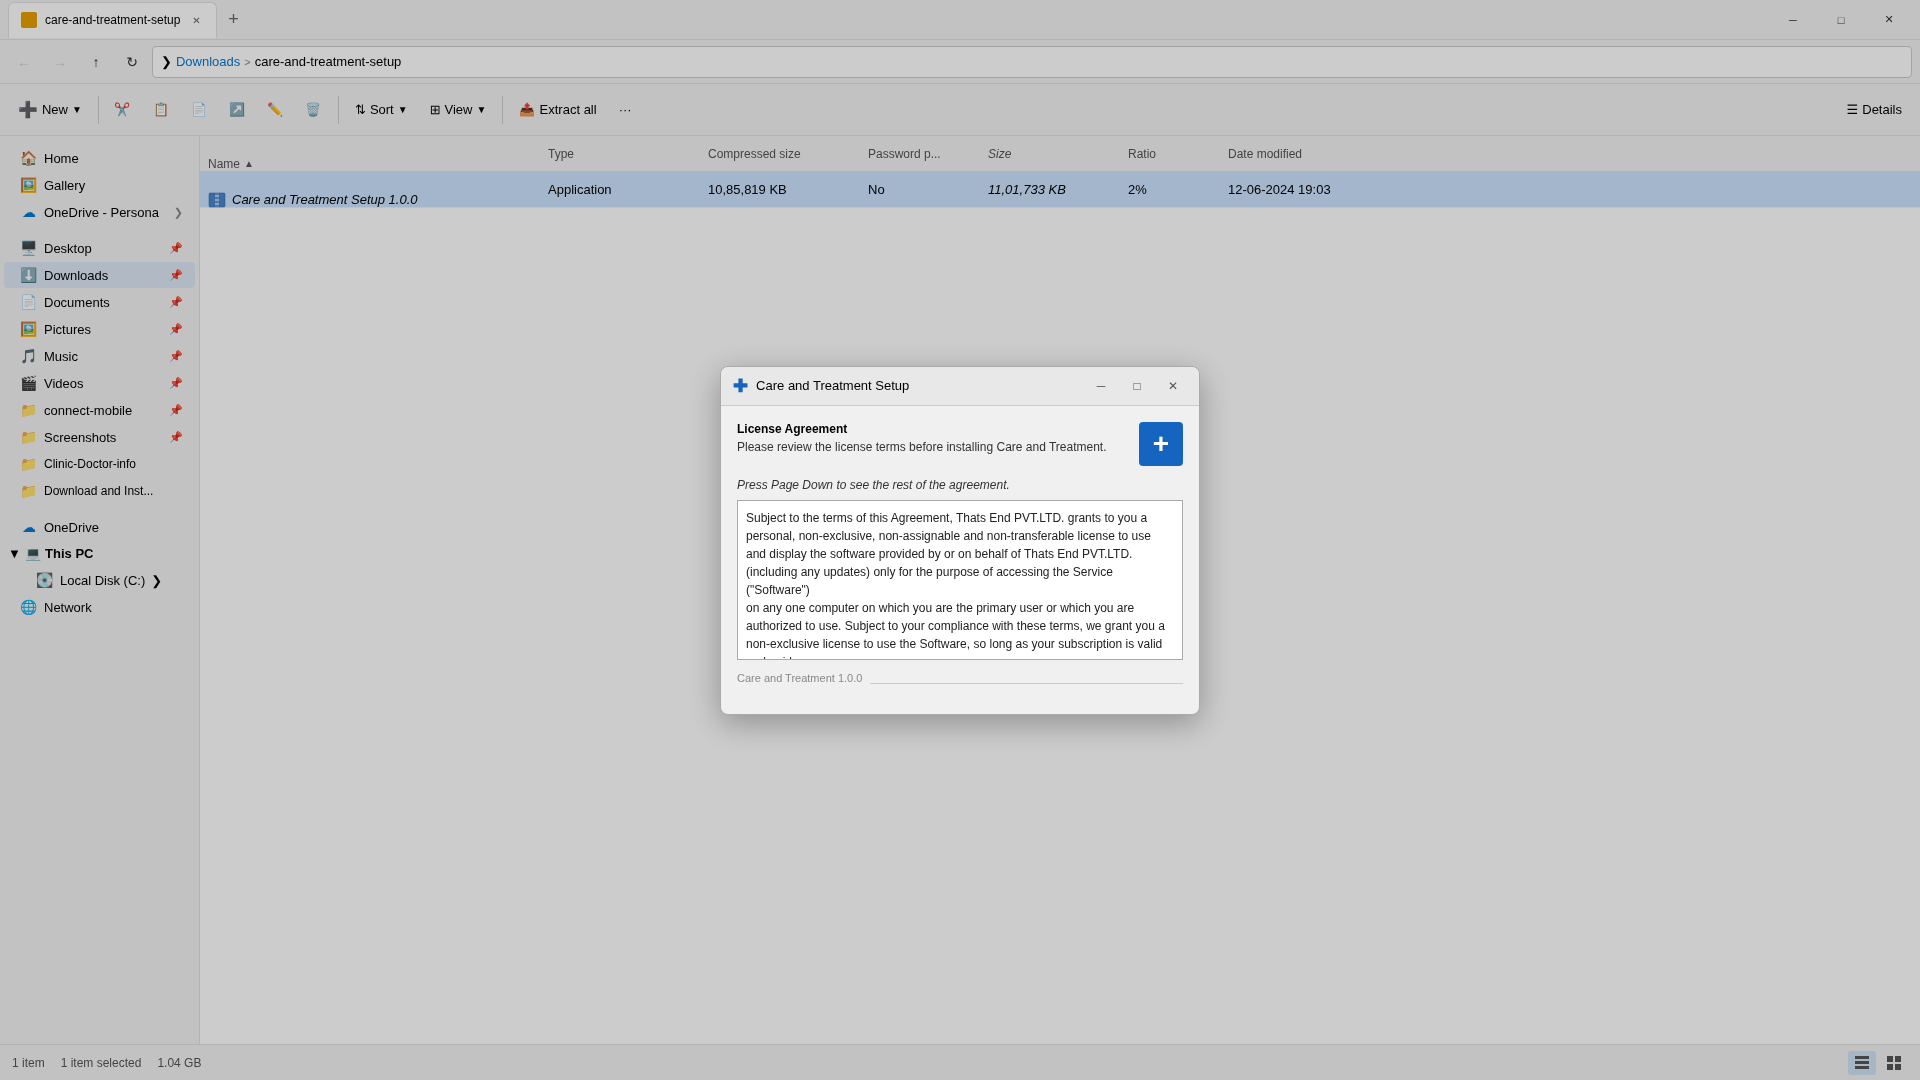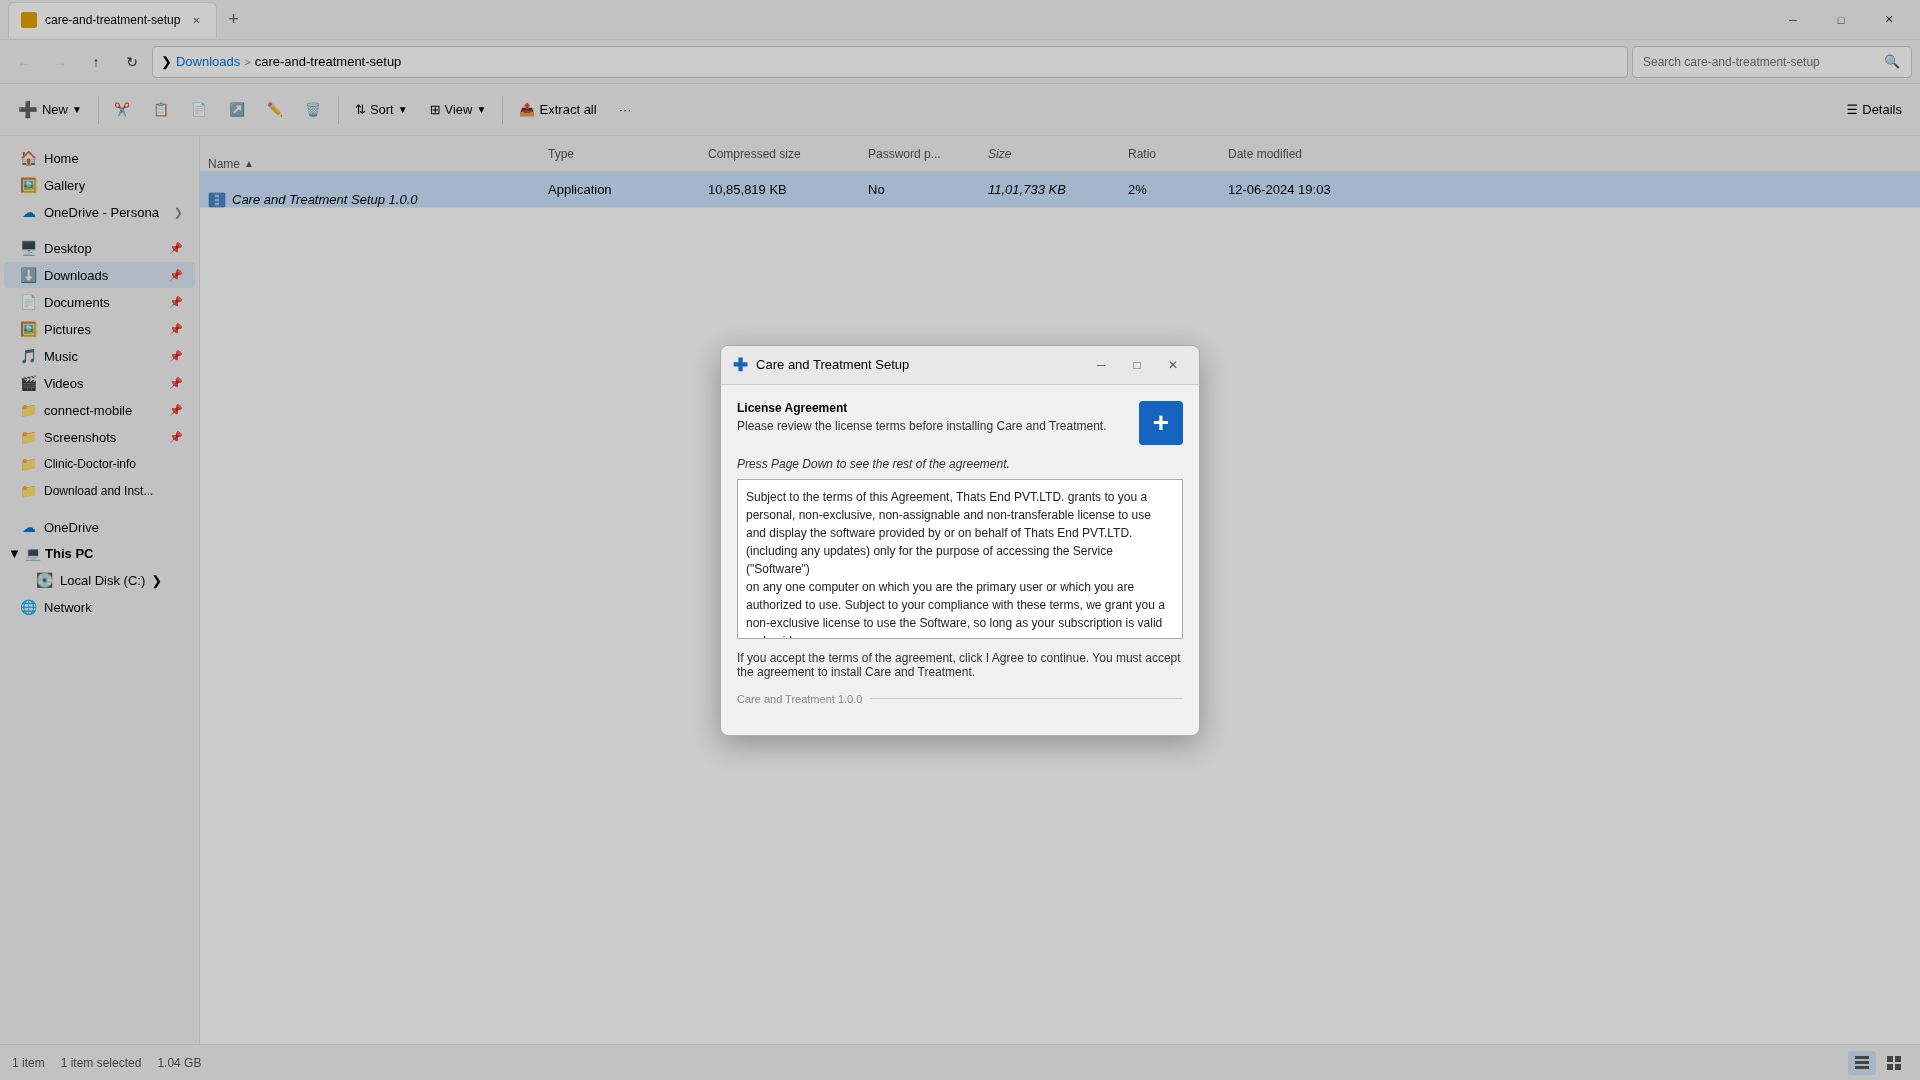--- a/index.html
+++ b/index.html
@@ -264,21 +264,21 @@
       overflow-y: scroll;
       padding: 8px;
       font-size: 12px;
       line-height: 1.5;
       color: #222;
       margin-bottom: 12px;
     }
     .license-footer-text { font-size: 12px; color: #333; margin-bottom: 14px; }
     .license-version-bar {
       display: flex;
-      align-items: center;
+      align-items: flex-end;
       gap: 8px;
       font-size: 11px;
       color: #888;
       margin-bottom: 14px;
     }
     .version-line { flex: 1; height: 1px; background: #ccc; }
     .modal-buttons { display: flex; justify-content: flex-end; gap: 8px; }
     .btn-primary {
       padding: 6px 20px;
       background: #f0f0f0;
@@ -319,24 +319,20 @@
 <div class="nav-bar">
   <span class="nav-btn disabled">←</span>
   <span class="nav-btn disabled">→</span>
   <span class="nav-btn">↑</span>
   <span class="nav-btn">↻</span>
   <div class="breadcrumb">
     <span>❯</span>
     <span style="color:#0078d4;cursor:pointer;">Downloads</span>
     <span class="breadcrumb-sep">&gt;</span>
     <span>care-and-treatment-setup</span>
-  </div>
-  <div class="search-box">
-    <input type="text" placeholder="Search care-and-treatment-setup" style="">
-    <span>🔍</span>
   </div>
 </div>
 
 <div class="toolbar">
   <div class="tool-btn">
     <span class="icon">➕</span>
     <span>New</span>
     <span style="font-size:10px;">▼</span>
   </div>
   <div class="tool-sep"></div>
@@ -570,21 +566,20 @@
 
       <div class="license-text-area">
         <span style="white-space:pre-line;">Subject to the terms of this Agreement, Thats End PVT.LTD. grants to you a personal, non-exclusive, non-assignable and non-transferable license to use
 and display the software provided by or on behalf of Thats End PVT.LTD. (including any updates) only for the purpose of accessing the Service ("Software")
 on any one computer on which you are the primary user or which you are authorized to use. Subject to your compliance with these terms, we grant you a non-exclusive license to use the Software, so long as your subscription is valid and paid up,
 and consistent with these terms.
 
 Our Privacy Policies provide important information about the Software applications we utilize.</span>
       </div>
 
-      <div class="license-footer-text">If you accept the terms of the agreement, click I Agree to continue. You must accept the agreement to install Care and Treatment.</div>
 
       <div class="license-version-bar">
         <span>Care and Treatment 1.0.0</span>
         <div class="version-line"></div>
       </div>
 
     </div>
   </div>
 </div>
 

